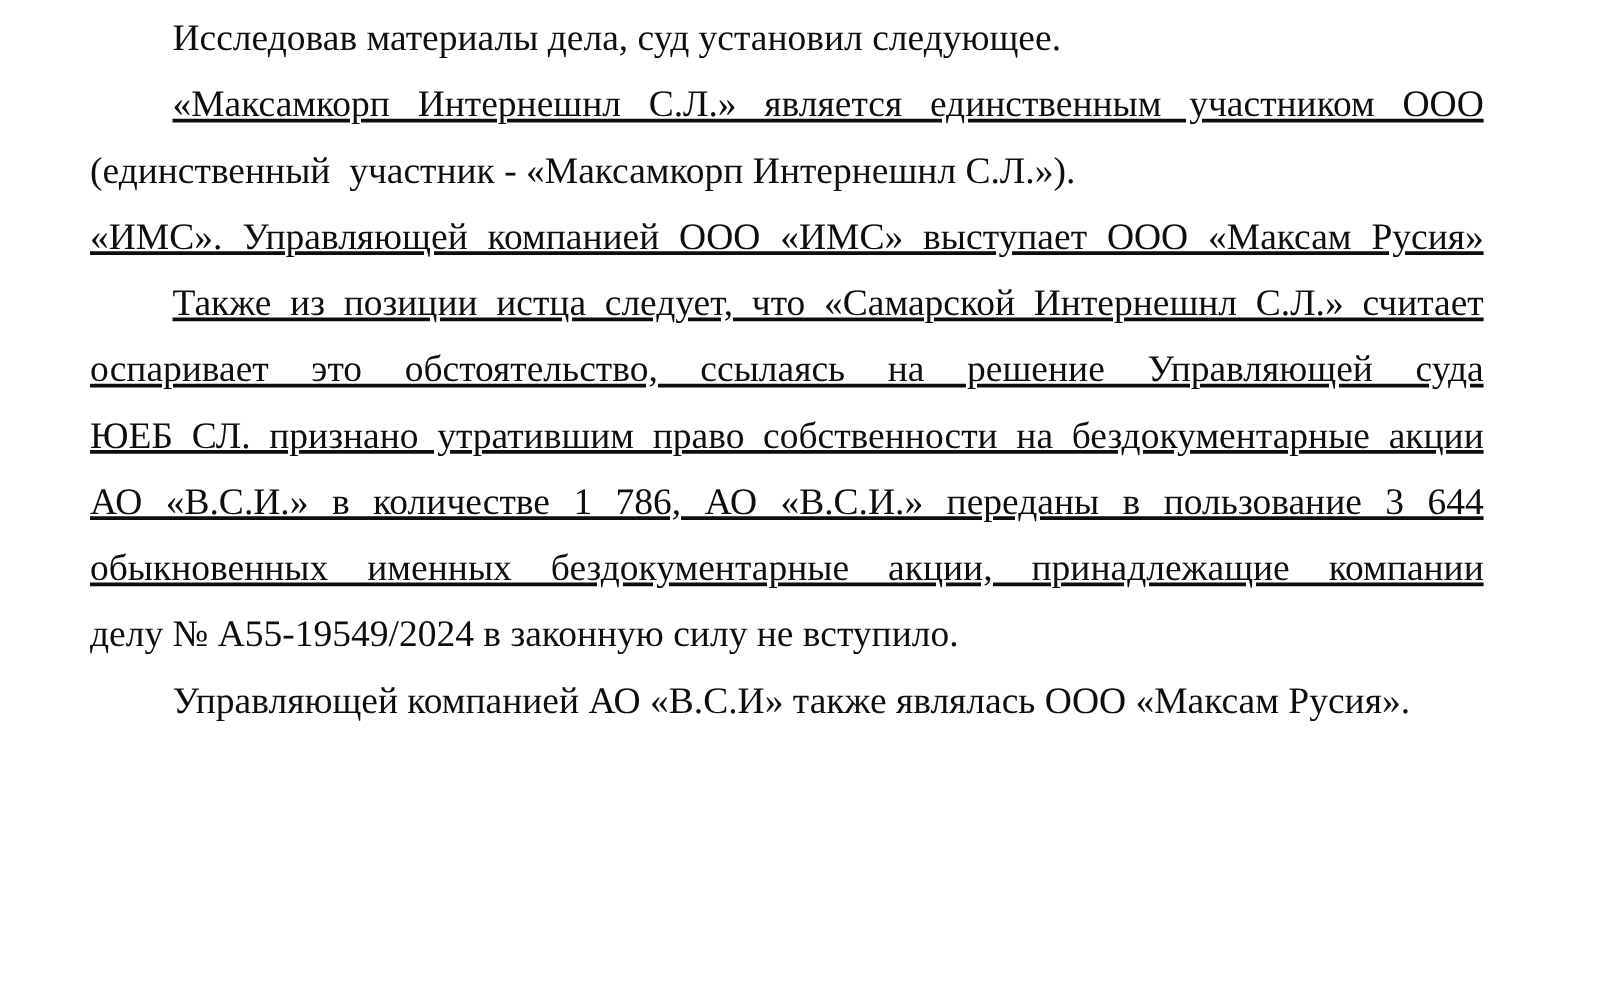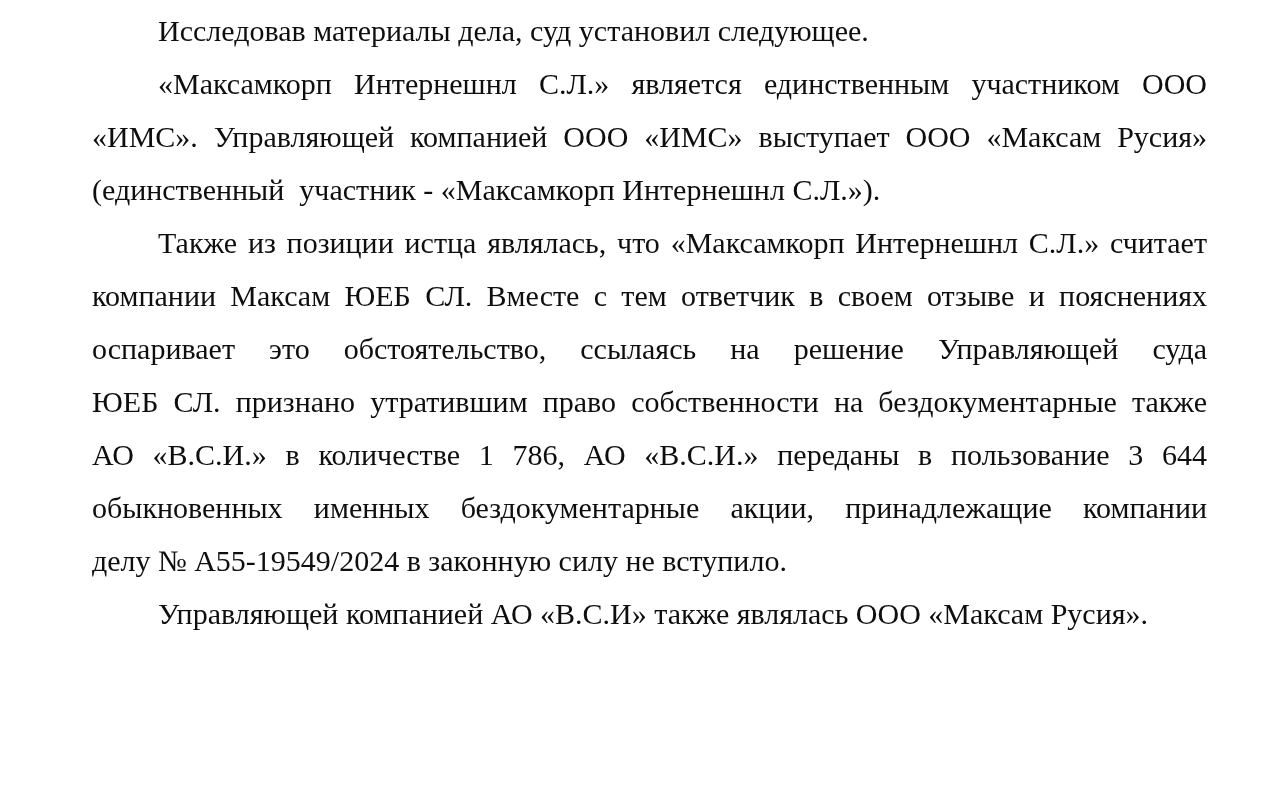--- a/index.html
+++ b/index.html
@@ -16,60 +16,59 @@
   .page {
     position: absolute;
     left: 72px;
     top: 4px;
     width: 1115px;
     color: #0e0e0e;
     font-family: "Liberation Serif", "DejaVu Serif", serif;
     font-size: 30px;
     line-height: 53px;
     font-weight: 400;
-    margin-left: 20px;
   }
   .paragraph {
     margin: 0;
     padding: 0;
   }
   .line {
     min-height: 53px;
     text-align: justify;
     text-align-last: left;
     white-space: normal;
     overflow: hidden;
   }
   .line.fill {
     text-align-last: justify;
+    text-decoration: underline;
   }
   .line.indent {
     text-indent: 66px;
   }
 </style>
 </head>
 <body>
 
 <div class="page">
 
   <div class="paragraph">
     <div class="line indent">Исследовав материалы дела, суд установил следующее.</div>
   </div>
 
   <div class="paragraph">
     <div class="line indent fill">«Максамкорп Интернешнл С.Л.» является единственным участником ООО</div>
+    <div class="line">(единственный&nbsp; участник - «Максамкорп Интернешнл С.Л.»).</div>
     <div class="line fill">«ИМС». Управляющей компанией ООО «ИМС» выступает ООО «Максам Русия»</div>
-    <div class="line">(единственный&nbsp; участник - «Максамкорп Интернешнл С.Л.»).</div>
   </div>
 
   <div class="paragraph">
-    <div class="line indent fill">Также из позиции истца являлась, что «Максамкорп Интернешнл С.Л.» считает</div>
-    <div class="line fill">компании Максам ЮЕБ СЛ. Вместе с тем ответчик в своем отзыве и пояснениях</div>
+    <div class="line indent fill">Также из позиции истца следует, что «Самарской Интернешнл С.Л.» считает</div>
     <div class="line fill">оспаривает это обстоятельство, ссылаясь на решение Управляющей суда</div>
-    <div class="line fill">ЮЕБ СЛ. признано утратившим право собственности на бездокументарные также</div>
+    <div class="line fill">ЮЕБ СЛ. признано утратившим право собственности на бездокументарные акции</div>
     <div class="line fill">АО «В.С.И.» в количестве 1&nbsp;786, АО «В.С.И.» переданы в пользование 3&nbsp;644</div>
     <div class="line fill">обыкновенных именных бездокументарные акции, принадлежащие компании</div>
     <div class="line">делу № А55-19549/2024 в законную силу не вступило.</div>
   </div>
 
   <div class="paragraph">
     <div class="line indent">Управляющей компанией АО «В.С.И» также являлась ООО «Максам Русия».</div>
   </div>
 
 </div>

